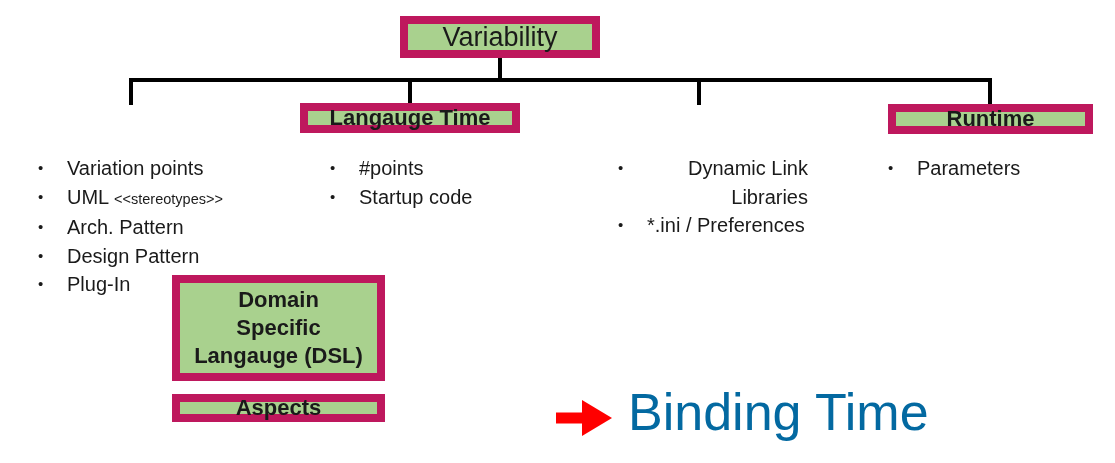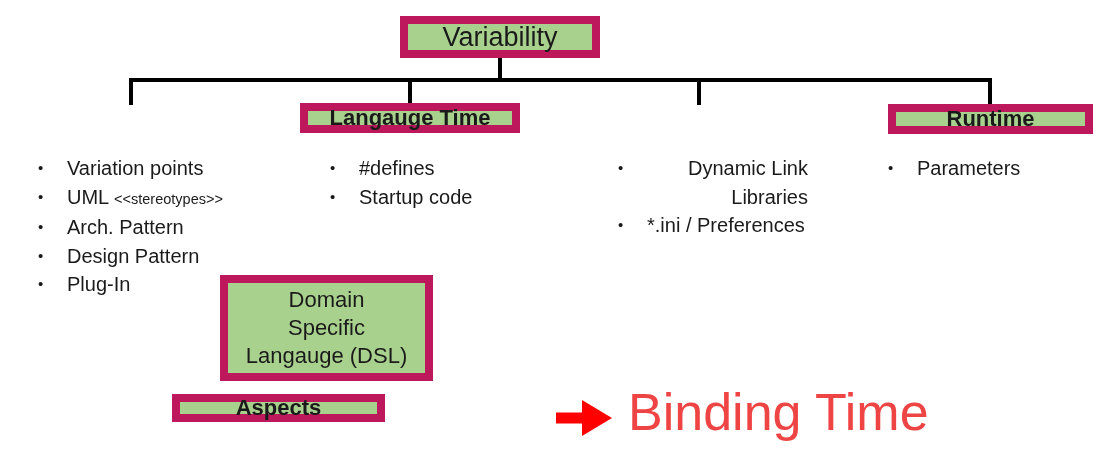--- a/index.html
+++ b/index.html
@@ -18,21 +18,21 @@
     background: #a9d18e;
     border: 8px solid #be185d;
     box-sizing: border-box;
     display: flex;
     align-items: center;
     justify-content: center;
     text-align: center;
   }
   .node.root { font-size: 27px; font-weight: 400; }
   .node.branch { font-size: 22px; font-weight: 700; }
-  .node.dsl { font-size: 22px; font-weight: 400; line-height: 28px; flex-direction: column; margin-left: 48px; }
+  .node.dsl { font-size: 22px; font-weight: 700; line-height: 28px; flex-direction: column; }
   .node.aspects { font-size: 22px; font-weight: 700; }
   
   .line { position: absolute; background: #000000; }
   
   .blist {
     position: absolute;
     font-size: 20px;
     line-height: 28.5px;
   }
   .bitem { display: flex; align-items: flex-start; }
@@ -44,21 +44,21 @@
   }
   .btext { white-space: pre-wrap; text-align: right; }
   .small-suffix { font-size: 14.5px; }
   
   .annotation {
     position: absolute;
     left: 556px;
     top: 384px;
     display: flex;
     align-items: center;
-    color: #ef4444;
+    color: #0369a1;
   }
   .annotation .arrow { width: 56px; height: 36px; margin-right: 16px; margin-top: 12px; }
   .annotation .ann-text { font-size: 52px; line-height: 56px; font-weight: 400; letter-spacing: 0px; }
 </style>
 </head>
 <body>
 
 <div class="canvas">
 
   <div class="line" style="left:498px; top:57px; width:4px; height:24px;"></div>
@@ -98,21 +98,21 @@
     </div>
     <div class="bitem">
       <span class="bullet">•</span>
       <span class="btext">Plug-In</span>
     </div>
   </div>
 
   <div class="blist" style="left:330px; top:154px; width:220px;">
     <div class="bitem">
       <span class="bullet">•</span>
-      <span class="btext">#defines</span>
+      <span class="btext">#points</span>
     </div>
     <div class="bitem">
       <span class="bullet">•</span>
       <span class="btext">Startup code</span>
     </div>
   </div>
 
   <div class="blist" style="left:618px; top:154px; width:190px;">
     <div class="bitem">
       <span class="bullet">•</span>

